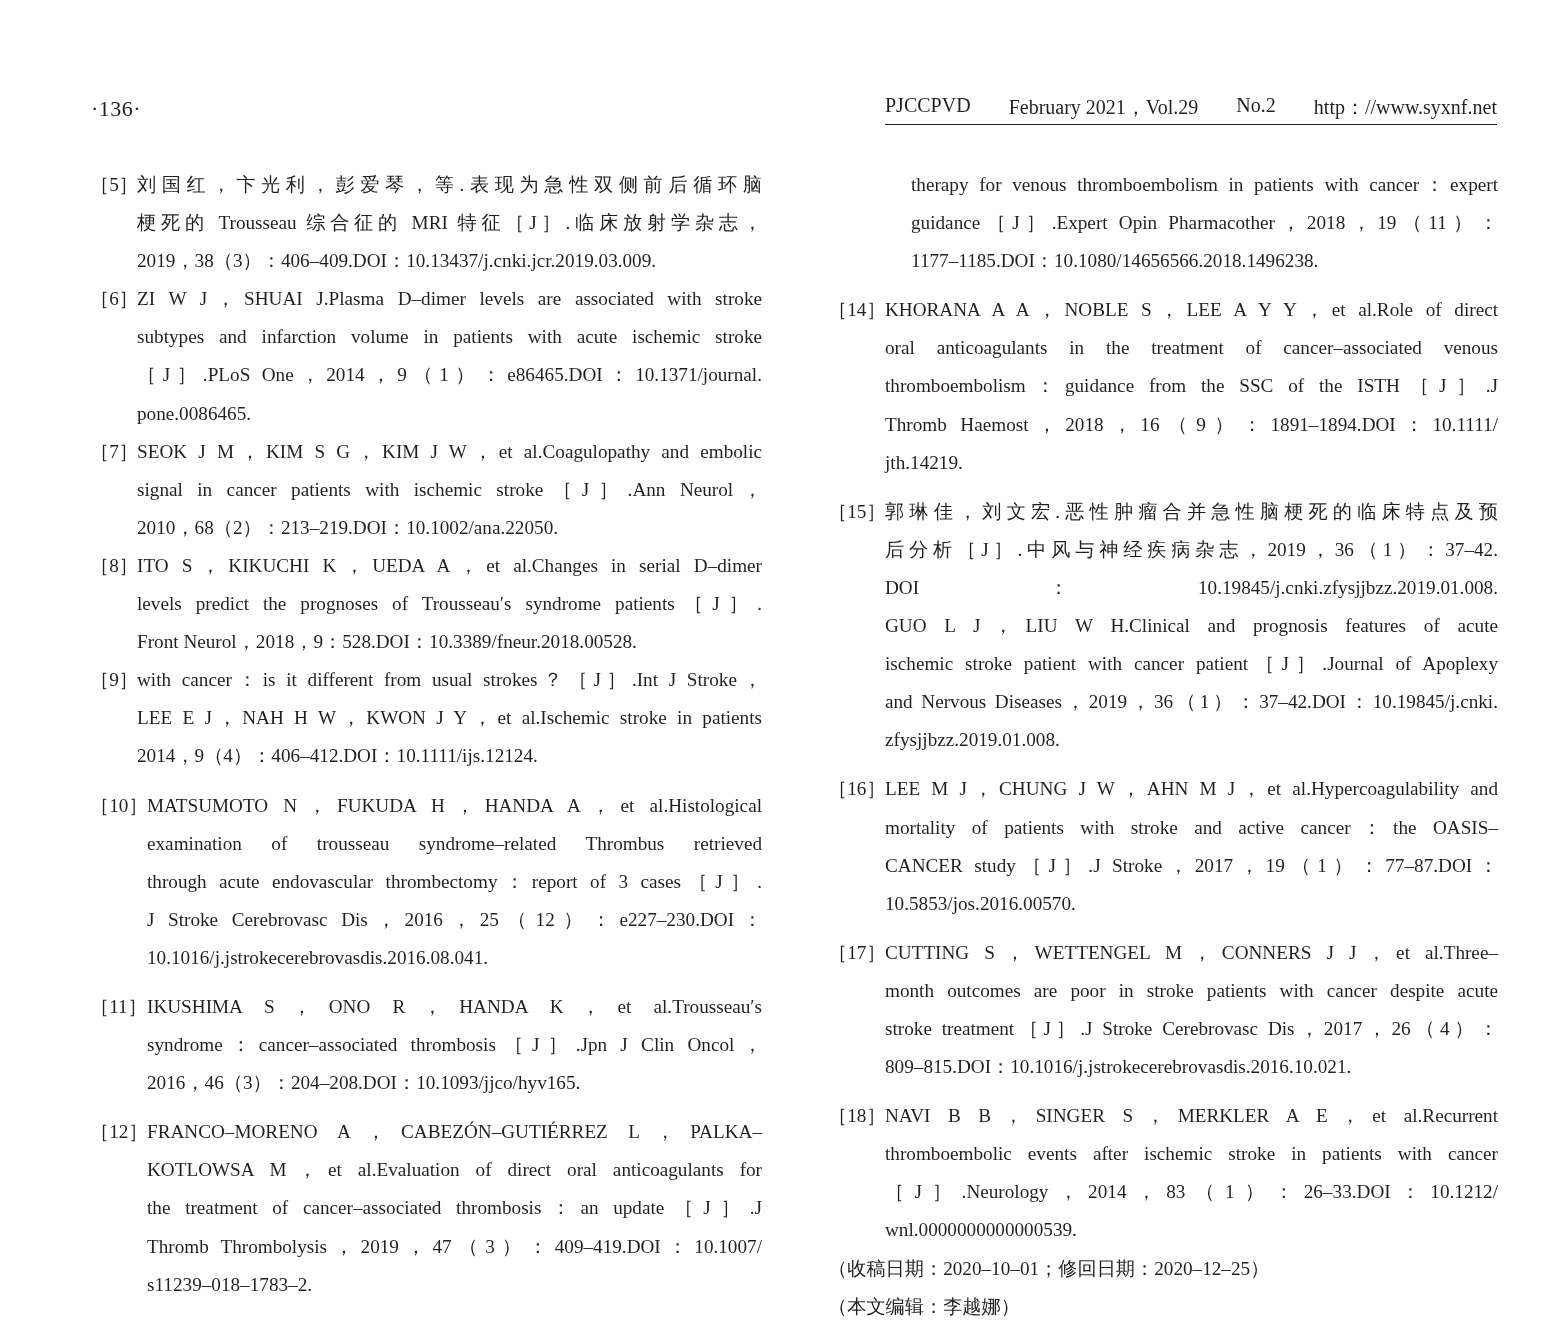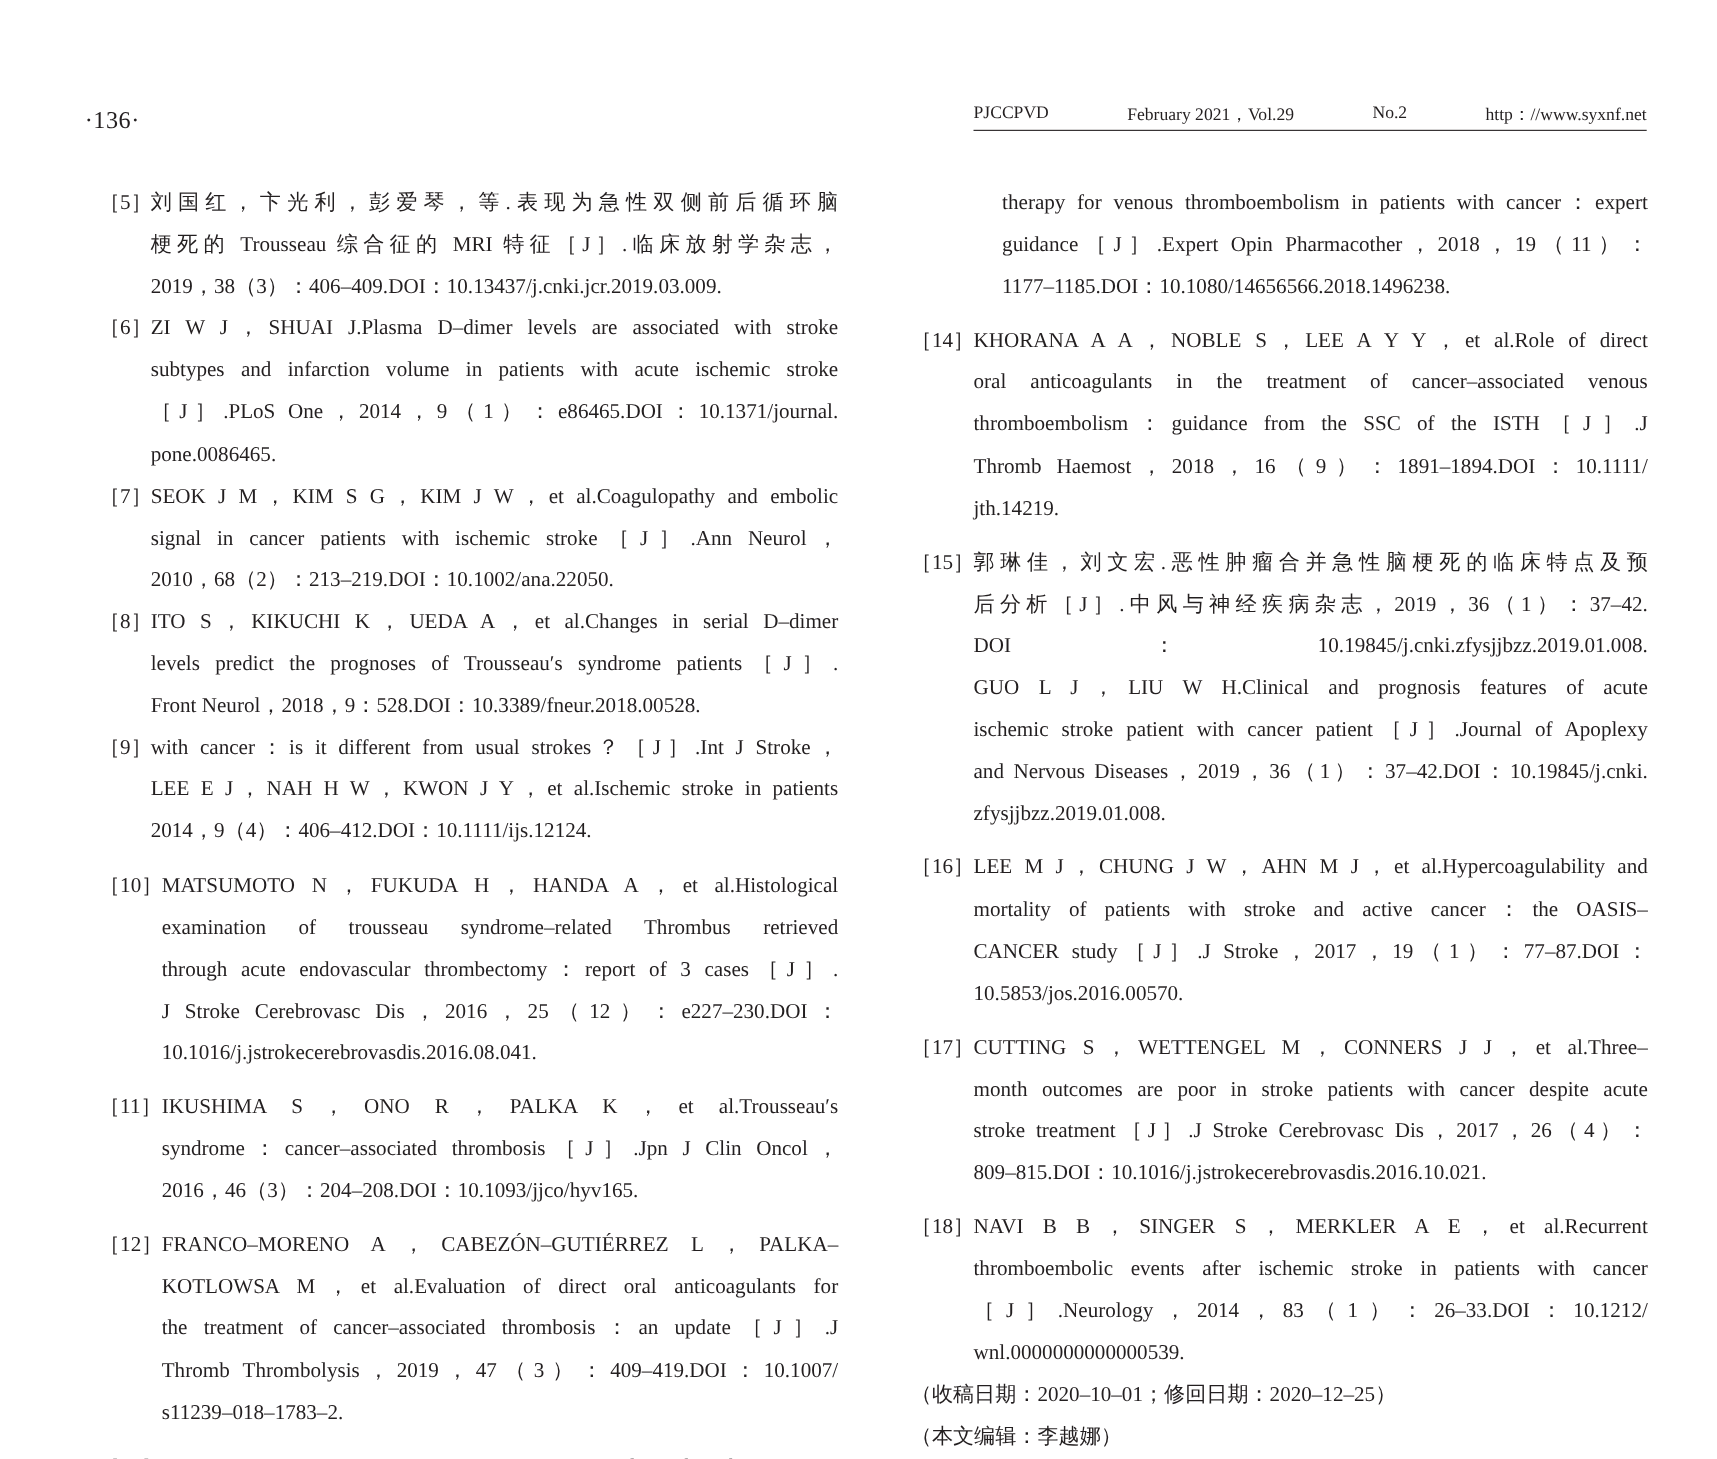--- a/index.html
+++ b/index.html
@@ -1,19 +1,19 @@
 <!DOCTYPE html>
 <html><head>
   <meta charset="utf-8">
   <style>
     html, body { margin: 0; padding: 0; background: #ffffff; }
     body { width: 1561px; height: 1326px; position: relative; overflow: hidden;
            font-family: "Liberation Serif", "DejaVu Serif", serif; color: #231f20; }
-    .page-num { position: absolute; left: 77px; top: 96px; font-size: 22px; letter-spacing: 0.5px; }
-    .running-head { position: absolute; left: 885px; top: 94px; width: 612px; font-size: 16px;
+    .page-num { position: absolute; left: 91px; top: 96px; font-size: 22px; letter-spacing: 0.5px; }
+    .running-head { position: absolute; left: 885px; top: 94px; width: 612px; font-size: 20px;
                     border-bottom: 1.5px solid #231f20; padding-bottom: 3px; white-space: nowrap;
                     display: flex; justify-content: space-between; }
     .running-head span { display: inline-block; }
     .col { position: absolute; top: 166px; font-size: 19.2px; line-height: 38.1px; }
     .col-left { left: 90px; width: 672px; }
     .col-right { left: 828px; width: 670px; }
     .ref { position: relative; text-align: justify; text-align-last: left; }
     .ref .num { position: absolute; left: 0; top: 0; white-space: nowrap; }
     .ref.single { padding-left: 47px; }
     .ref.double { padding-left: 57px; margin-top: 11px; }
@@ -72,21 +72,21 @@
     <div class="ref double">
       <span class="num">［10］</span>
       <span class="line">MATSUMOTO N，FUKUDA H，HANDA A，et al.Histological</span>
       <span class="line">examination of trousseau syndrome–related Thrombus retrieved</span>
       <span class="line">through acute endovascular thrombectomy：report of 3 cases［J］.</span>
       <span class="line">J Stroke Cerebrovasc Dis，2016，25（12）：e227–230.DOI：</span>
       <span class="line last">10.1016/j.jstrokecerebrovasdis.2016.08.041.</span>
     </div>
     <div class="ref double">
       <span class="num">［11］</span>
-      <span class="line">IKUSHIMA S，ONO R，PALKA K，et al.Trousseau′s</span>
+      <span class="line">IKUSHIMA S，ONO R，HANDA K，et al.Trousseau′s</span>
       <span class="line">syndrome：cancer–associated thrombosis［J］.Jpn J Clin Oncol，</span>
       <span class="line last">2016，46（3）：204–208.DOI：10.1093/jjco/hyv165.</span>
     </div>
     <div class="ref double">
       <span class="num">［12］</span>
       <span class="line">FRANCO–MORENO A，CABEZÓN–GUTIÉRREZ L，PALKA–</span>
       <span class="line">KOTLOWSA M，et al.Evaluation of direct oral anticoagulants for</span>
       <span class="line">the treatment of cancer–associated thrombosis：an update［J］.J</span>
       <span class="line">Thromb Thrombolysis，2019，47（3）：409–419.DOI：10.1007/</span>
       <span class="line last">s11239–018–1783–2.</span>

